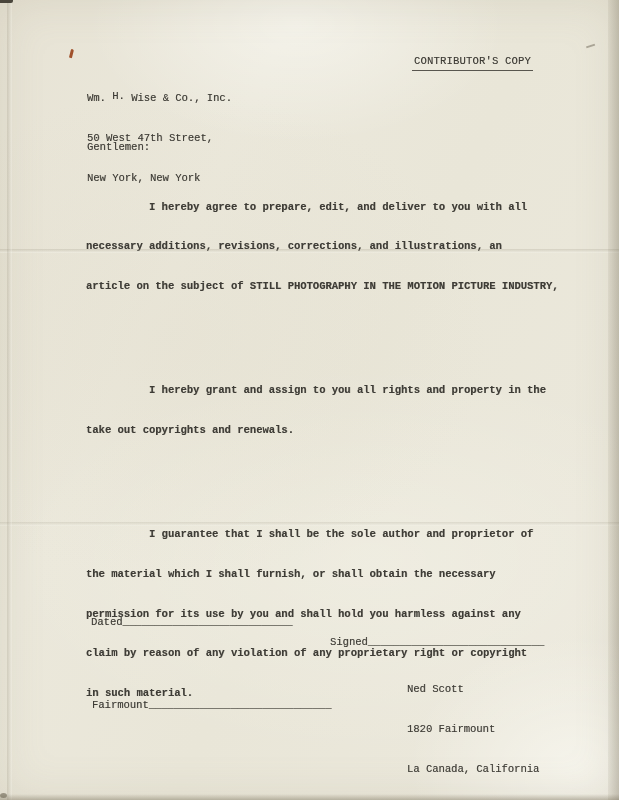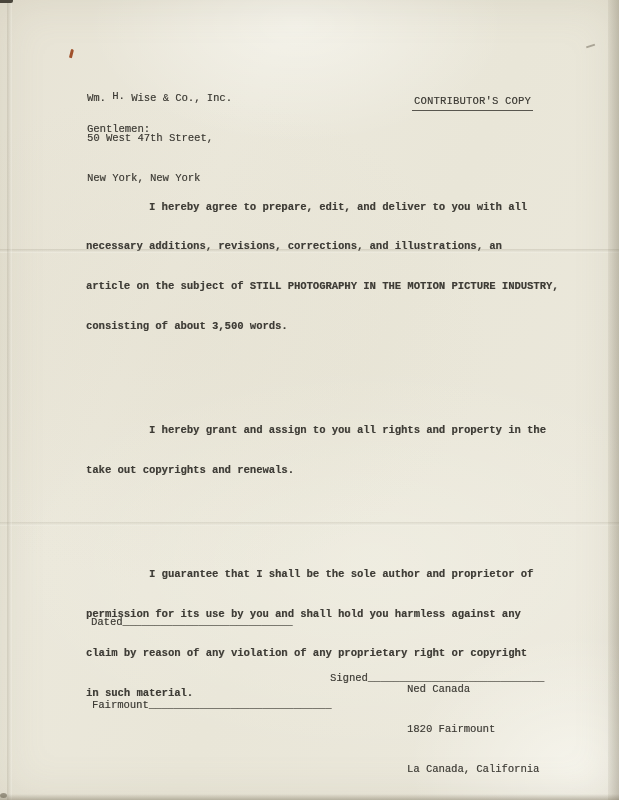--- a/index.html
+++ b/index.html
@@ -23,27 +23,26 @@
   }
   .abs { position: absolute; white-space: pre; }
   .line { white-space: pre; }
   .para { margin-bottom: 12px; font-weight: bold; }
   .raised { position: relative; top: -2.5px; }
   .copy-label {
     left: 412px; top: 55px;
     letter-spacing: 0.2px;
     border-bottom: 1.5px solid rgba(62,60,54,0.85);
     padding: 0 2px 2px 2px;
-    margin-top: 40px;
   }
   .address   { left: 87px;  top: 66px;  }
-  .salutation{ left: 87px;  top: 123px; }
+  .salutation{ left: 87px;  top: 141px; }
   .body-text { left: 86px;  top: 148px; width: 480px; }
   .dated-row    { left: 91px;  top: 616px; }
-  .signed-row   { left: 330px; top: 672px; }
+  .signed-row   { left: 330px; top: 636px; }
   .signer-block { left: 407px; top: 657px; }
   .witnessed-row{ left: 92px;  top: 699px; }
   
   .crease-h { position: absolute; left: 0; width: 619px; height: 4px;
     background: linear-gradient(to bottom, rgba(125,117,95,0.20), rgba(255,255,248,0.32)); }
   .crease-h1 { top: 249px; }
   .crease-h2 { top: 522px; opacity: 0.8; }
   .crease-v-left { position: absolute; top: 0; left: 7px; width: 5px; height: 800px;
     background: linear-gradient(to right, rgba(128,120,98,0.20), rgba(255,255,248,0.28)); }
   .crease-v-right { position: absolute; top: 0; left: 608px; width: 11px; height: 800px;
@@ -72,44 +71,44 @@
     <div class="line">New York, New York</div>
   </div>
 
   <div class="abs salutation">Gentlemen:</div>
 
   <div class="abs body-text">
     <div class="para">
       <div class="line">          I hereby agree to prepare, edit, and deliver to you with all</div>
       <div class="line">necessary additions, revisions, corrections, and illustrations, an</div>
       <div class="line">article on the subject of STILL PHOTOGRAPHY IN THE MOTION PICTURE INDUSTRY,</div>
-      <div class="line">consisting of about 3,500 words.</div>
     </div>
     <div class="para">
       <div class="line">          I hereby grant and assign to you all rights and property in the</div>
       <div class="line">take out copyrights and renewals.</div>
     </div>
     <div class="para">
       <div class="line">          I guarantee that I shall be the sole author and proprietor of</div>
+      <div class="line">the material which I shall furnish, or shall obtain the necessary</div>
       <div class="line">permission for its use by you and shall hold you harmless against any</div>
       <div class="line">claim by reason of any violation of any proprietary right or copyright</div>
       <div class="line">in such material.</div>
     </div>
     
     
     
     
   </div>
 
   <div class="abs dated-row"><span>Dated</span><span>___________________________</span></div>
 
   <div class="abs signed-row"><span>Signed</span><span>____________________________</span></div>
 
   <div class="abs signer-block">
-    <div class="line">Ned Canada</div>
+    <div class="line">Ned Scott</div>
     <div class="line">1820 Fairmount</div>
     <div class="line">La Canada, California</div>
   </div>
 
   <div class="abs witnessed-row"><span>Fairmount</span><span>_____________________________</span></div>
 
   <div class="crease-h crease-h1"></div>
   <div class="crease-h crease-h2"></div>
   <div class="crease-v-left"></div>
   <div class="crease-v-right"></div>

